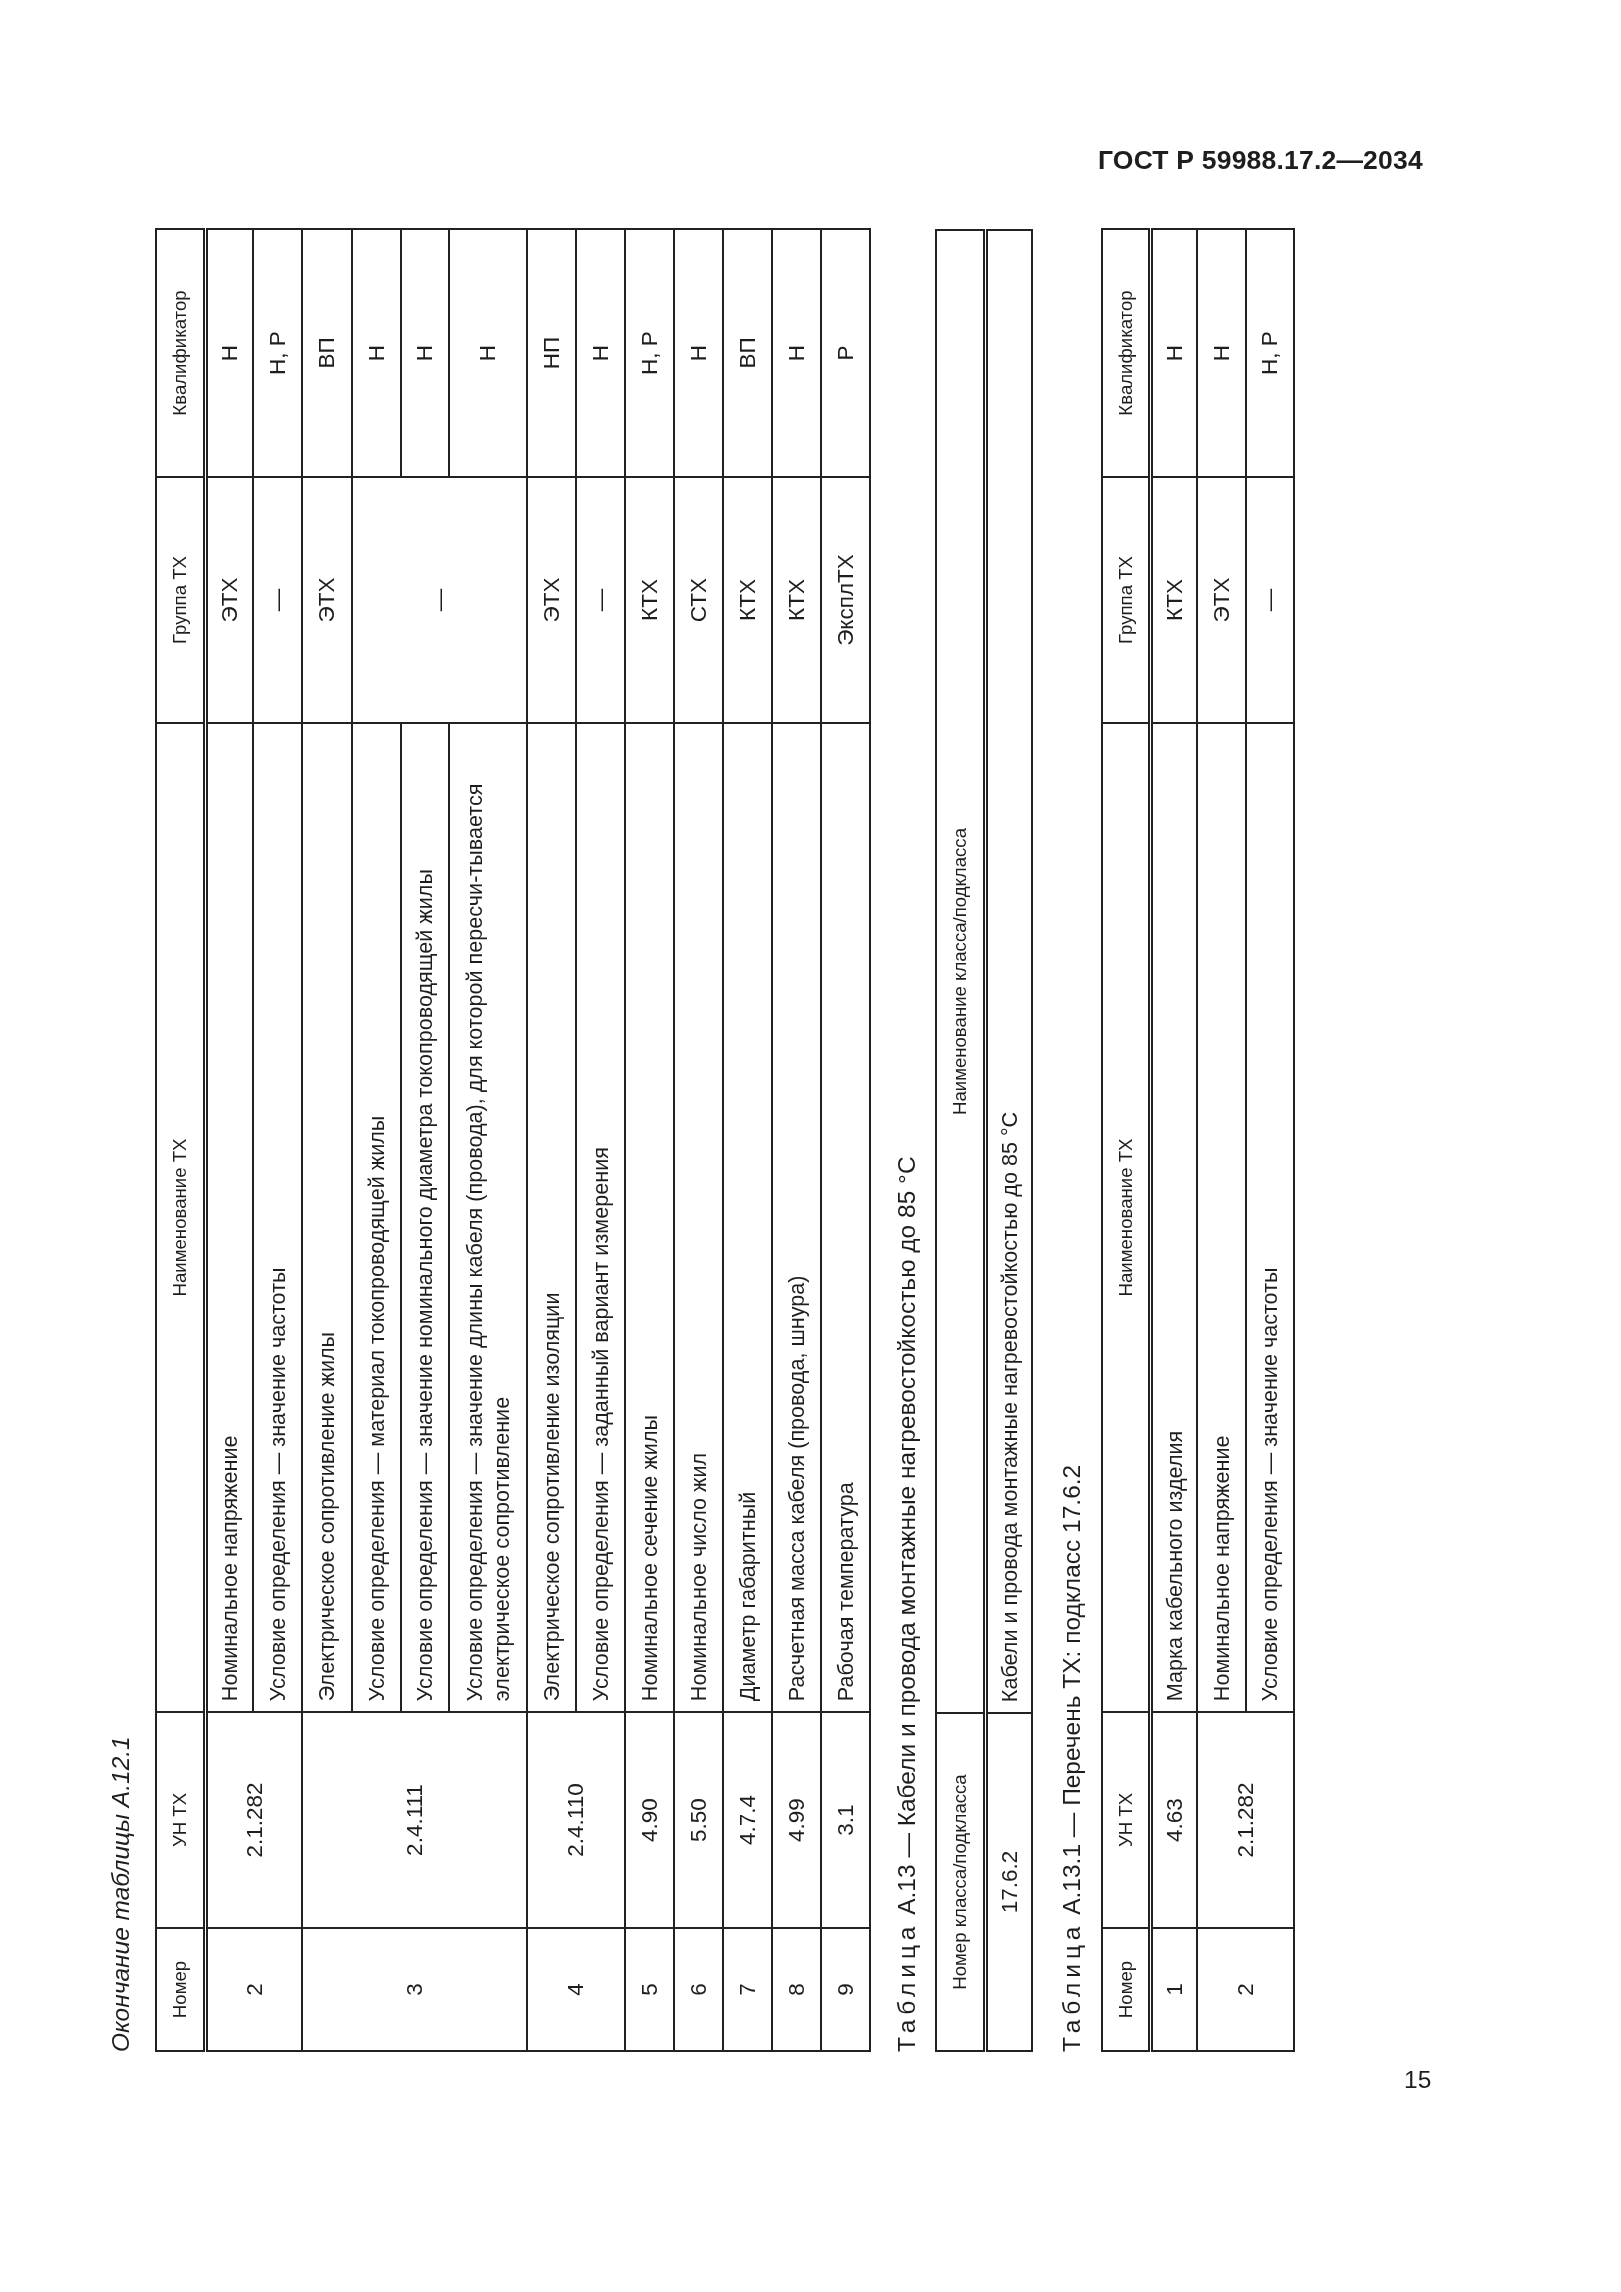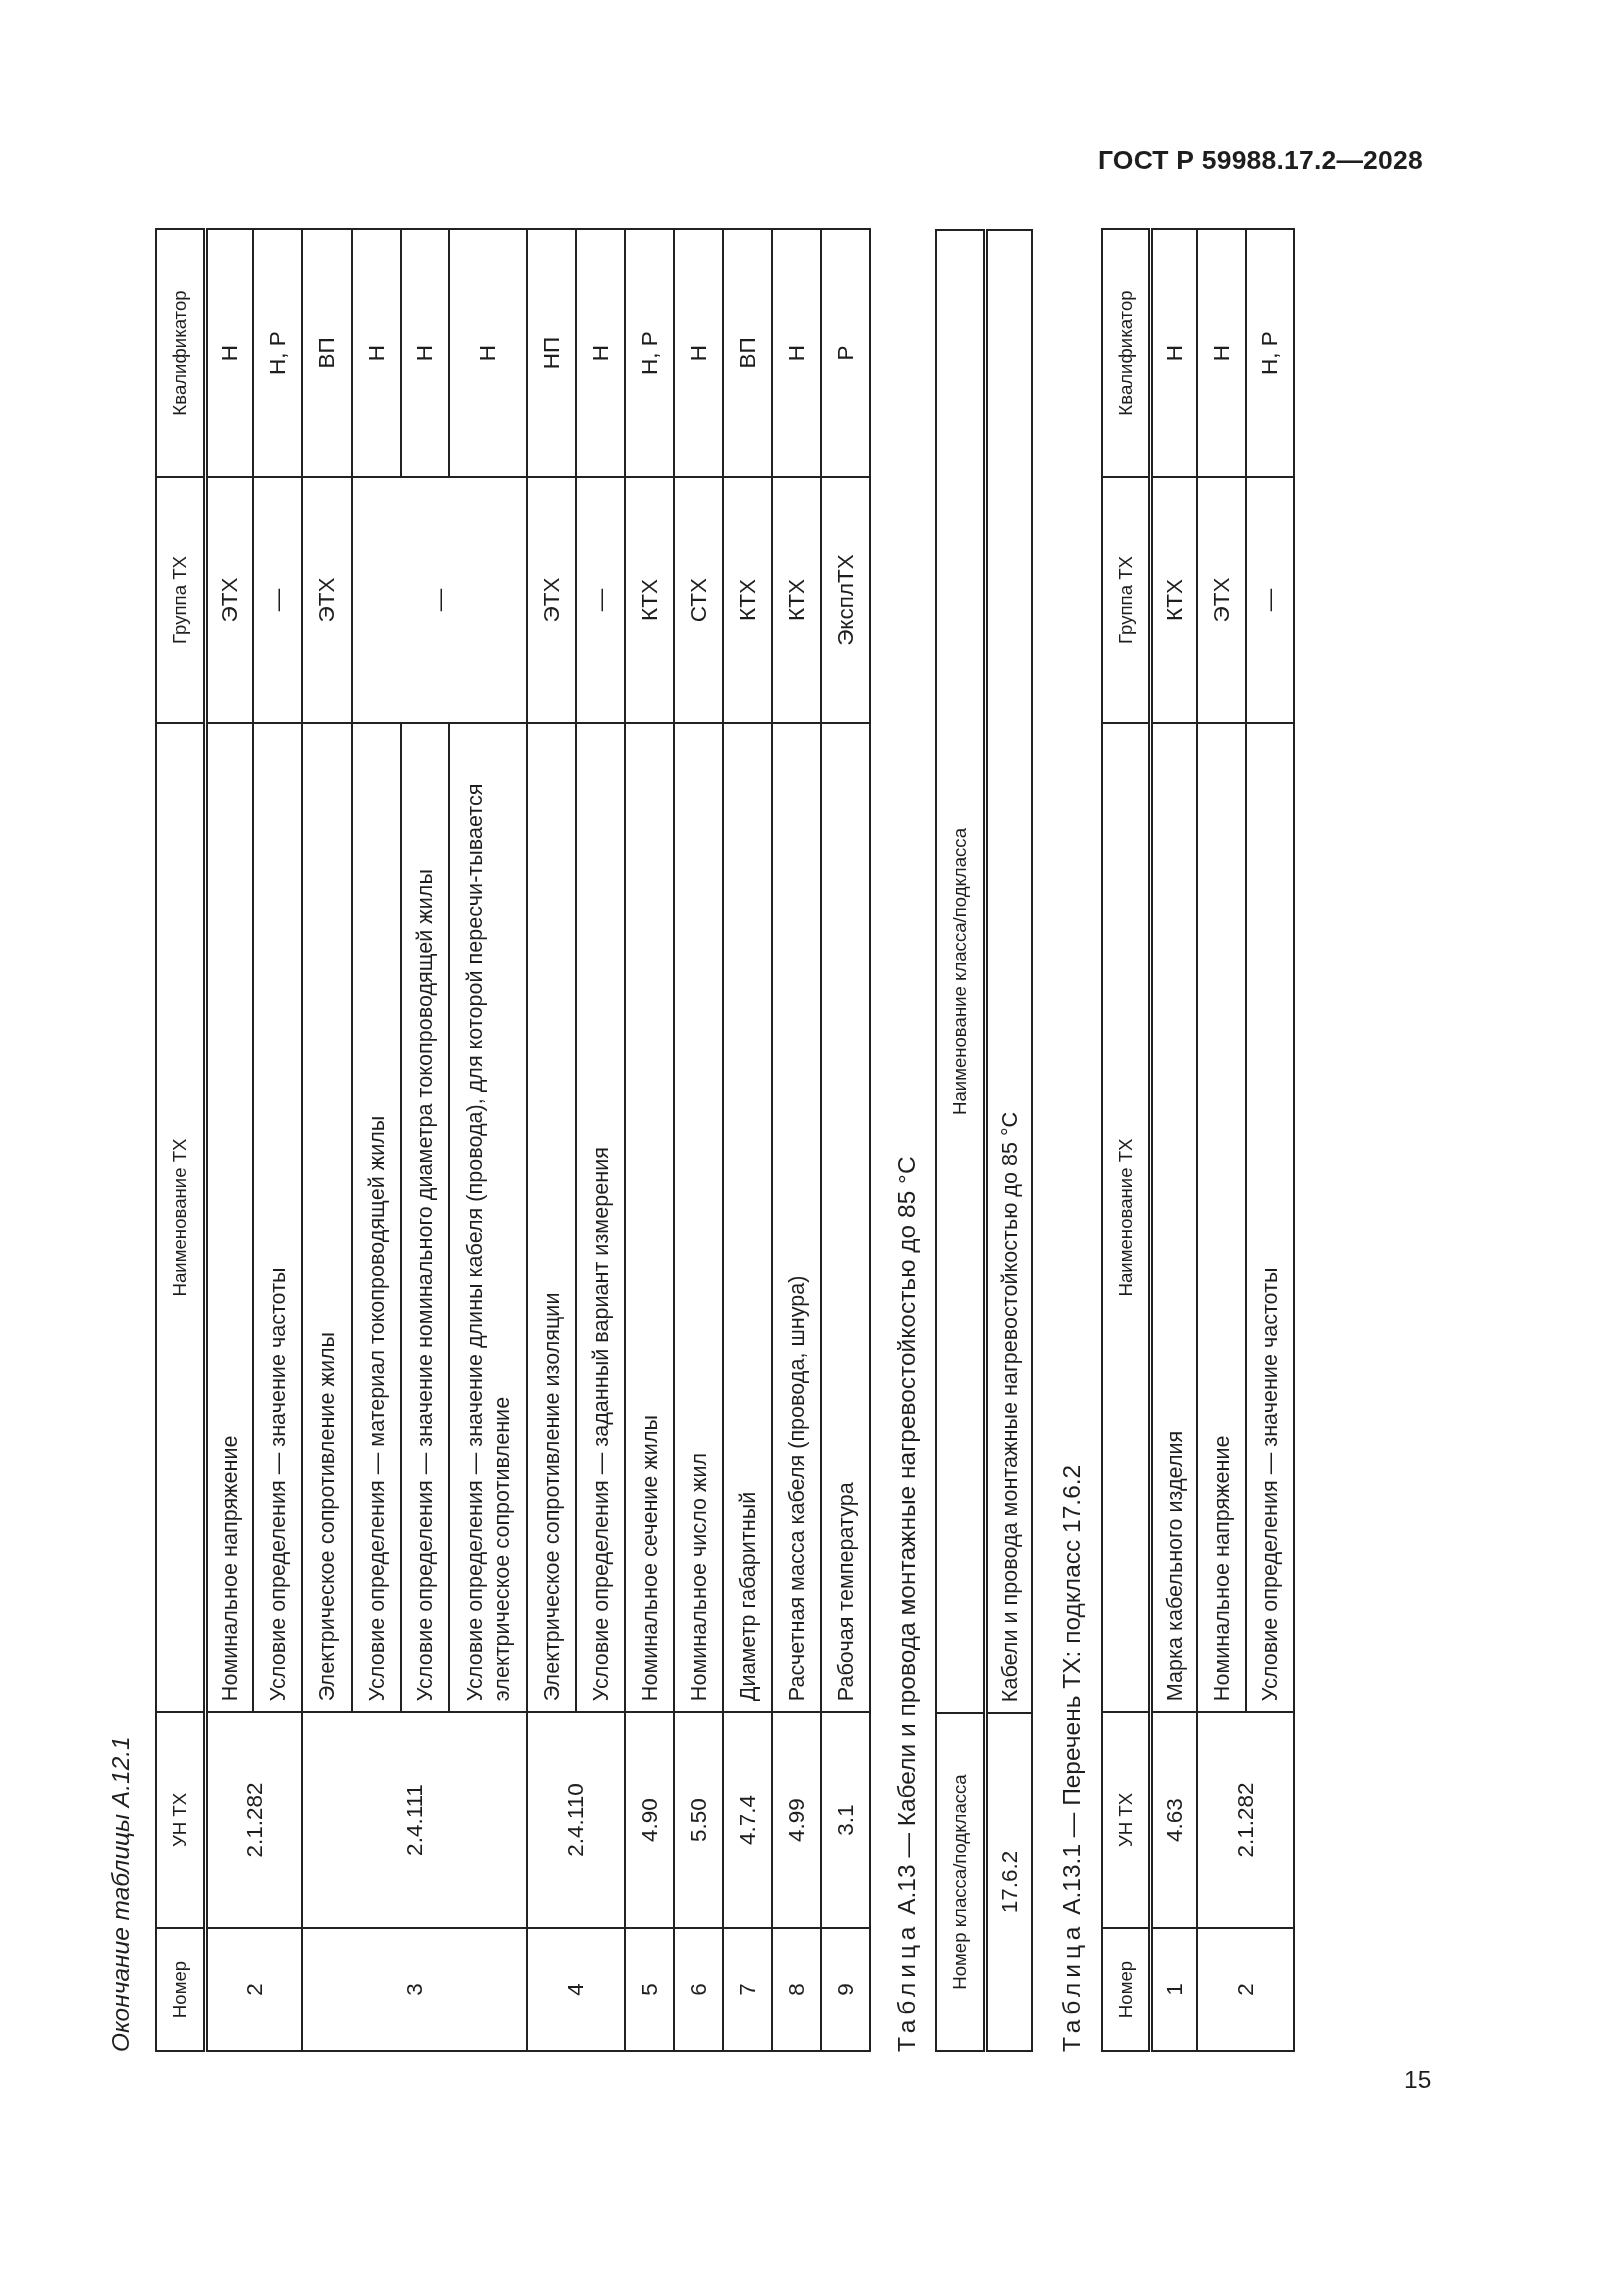--- a/index.html
+++ b/index.html
@@ -18,21 +18,21 @@
   .tbl td { border: 2.9px solid #222; padding: 0 9.8px; font-size: 22.5px; line-height: 27.4px;
             vertical-align: middle; box-sizing: border-box; }
   .tbl tr.head td { font-size: 18.6px; text-align: center; border-bottom: 5.9px double #222; }
   .tbl td.c { text-align: center; }
   .tbl td.l { text-align: left; }
   .tbl td.name { font-size: 21.6px; }
 </style>
 </head>
 <body>
 
-<div class="doc-header">ГОСТ Р 59988.17.2—2028</div>
+<div class="doc-header">ГОСТ Р 59988.17.2—2034</div>
 
 <div class="landscape">
 
   <div class="caption italic" style="top:106px;">Окончание таблицы А.12.1</div>
 
   <table class="tbl" style="left:241px; top:155px; width:1821px;">
     <colgroup>
       <col style="width:123px">
         <col style="width:216px">
         <col style="width:989px">

